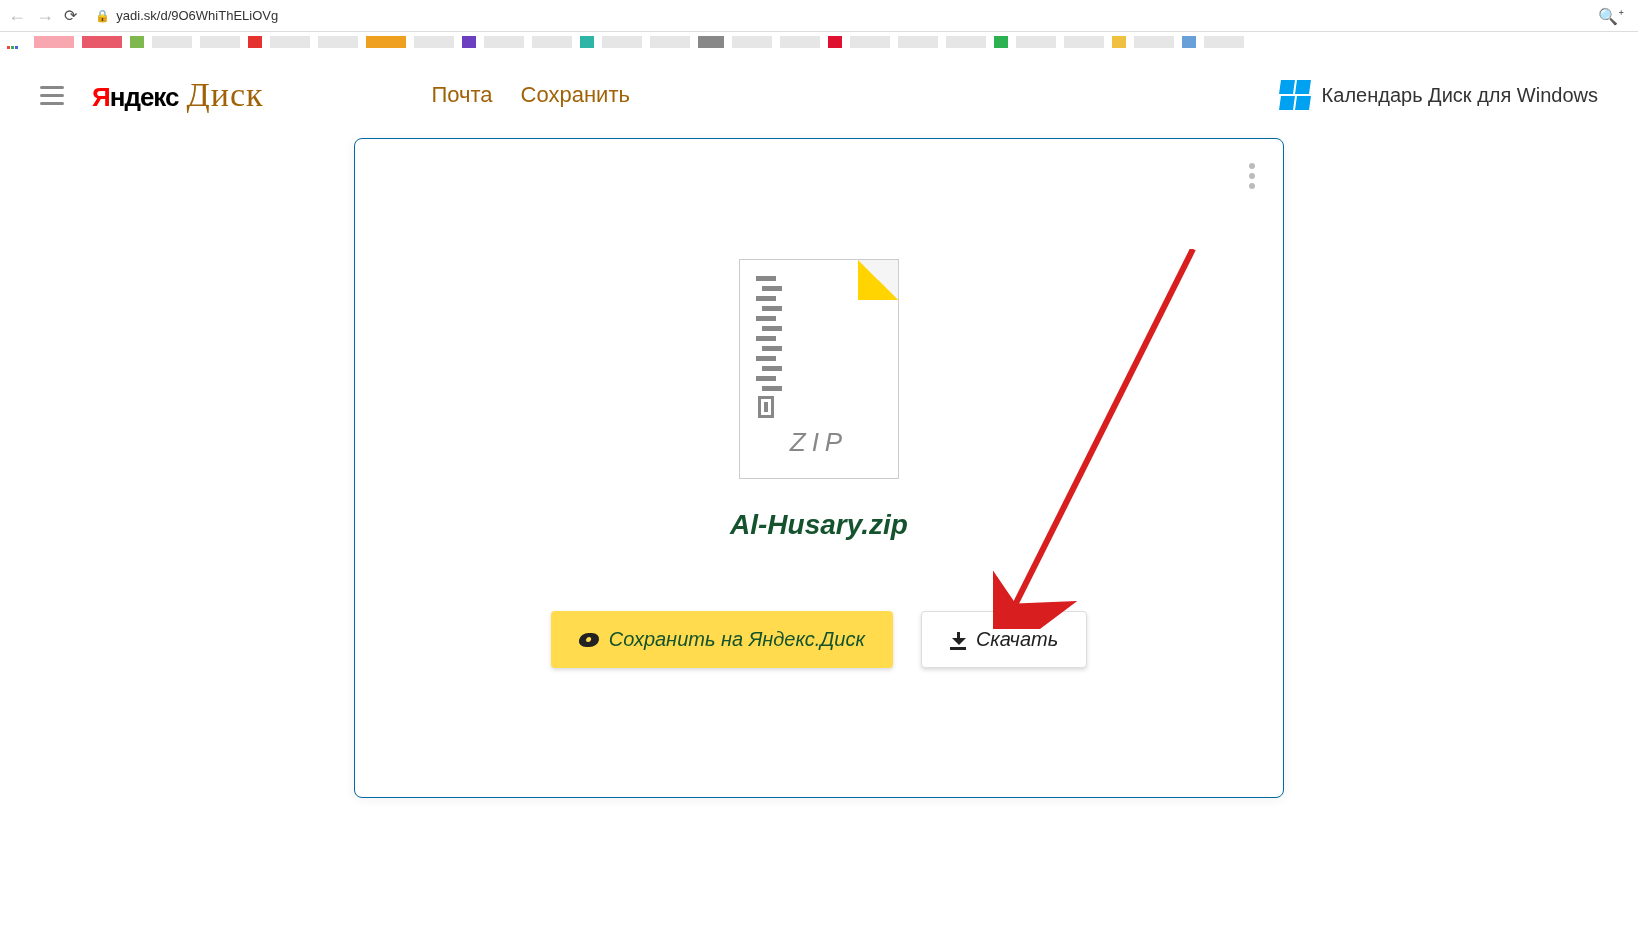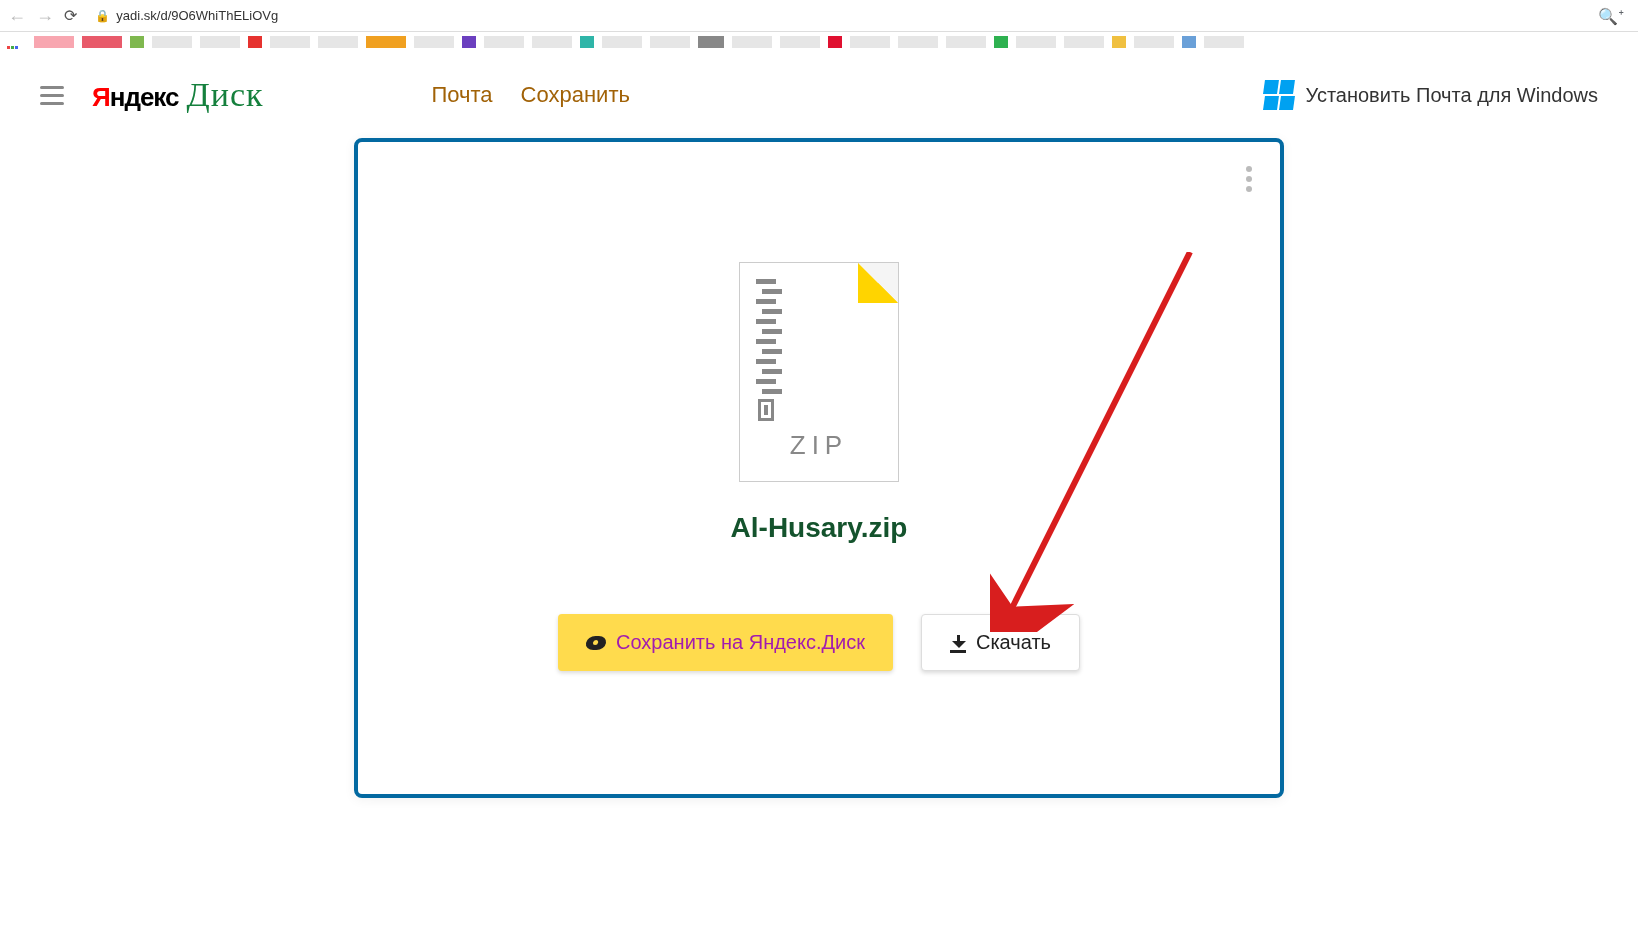--- a/index.html
+++ b/index.html
@@ -55,44 +55,45 @@
     padding: 24px 40px 16px 40px;
     gap: 28px;
   }
   .burger {
     display: inline-flex; flex-direction: column; gap:5px; cursor:pointer;
   }
   .burger span { display:block; width:24px; height:3px; background:#888; border-radius:2px;}
   .logo { display:flex; align-items:baseline; gap:8px; }
   .logo-yandex { font-size: 26px; font-weight: 700; letter-spacing: -1px; }
   .logo-yandex .red { color: #ff0000; }
-  .logo-disk { font-size: 34px; font-weight: 300; color:#15803d; letter-spacing:1px; font-family: 'Times New Roman', serif;}
+  .logo-disk { font-size: 34px; font-weight: 300; color:#a16207; letter-spacing:1px; font-family: 'Times New Roman', serif;}
   .nav-links { display:flex; gap:28px; margin-left: 140px;}
   .nav-link { font-size: 22px; color:#a16207; cursor:pointer; }
   .spacer { flex:1; }
   .install {
     display:flex; align-items:center; gap:12px; font-size:20px; color:#333; cursor:pointer;
   }
   .win-logo { display:grid; grid-template-columns: 14px 14px; grid-template-rows: 14px 14px; gap:2px;}
   .win-logo span { background:#00a1f1; transform: skewX(-8deg);}
   .win-logo span:nth-child(1){background:#00a1f1;}
   .win-logo span:nth-child(2){background:#00a1f1;}
   .win-logo span:nth-child(3){background:#00a1f1;}
   .win-logo span:nth-child(4){background:#00a1f1;}
 
   .card {
     width: 930px;
     margin: 8px auto 0 auto;
     background: #fff;
-    border: 4px solid #0369a1;
+    border: 1px solid #0369a1;
     border-radius: 8px;
     box-shadow: 0 2px 12px rgba(0,0,0,0.06);
     padding: 30px 30px 70px 30px;
     position: relative;
     min-height: 660px;
+    font-style: italic;
   }
   .card-menu {
     position:absolute; top:24px; right:28px; cursor:pointer;
     display:flex; flex-direction:column; gap:4px;
   }
   .card-menu span { width:6px; height:6px; background:#bbb; border-radius:50%; }
 
   .file-box { text-align:center; margin-top: 90px;}
   .file-icon {
     width: 160px; height: 220px; margin: 0 auto 30px auto; position:relative;
@@ -129,21 +130,21 @@
     font-size: 26px; letter-spacing:6px; color:#888; font-weight:300;
   }
   .file-name { font-size: 28px; font-weight:700; color:#14532d; }
 
   .actions { display:flex; justify-content:center; gap:28px; margin-top: 70px;}
   .btn {
     display:inline-flex; align-items:center; gap:10px; font-size:20px;
     padding: 16px 28px; border-radius:4px; cursor:pointer;
     box-shadow: 0 2px 4px rgba(0,0,0,0.15);
   }
-  .btn-primary { background:#ffdb4d; color:#a21caf; }
+  .btn-primary { background:#ffdb4d; color:#14532d; }
   .btn-secondary { background:#fff; border:1px solid #ddd; color:#222; }
   .dl-icon { font-weight:bold; position:relative; width:16px; height:16px;}
   .dl-icon::before{
     content:""; position:absolute; left:7px; top:0; width:3px; height:9px; background:#222;
   }
   .dl-icon::after{
     content:""; position:absolute; left:2px; top:6px; width:0; height:0;
     border-left:7px solid transparent; border-right:7px solid transparent; border-top:7px solid #222;
   }
   .dl-bar{ position:absolute; left:0; bottom:-2px; width:16px; height:3px; background:#222;}
@@ -232,21 +233,21 @@
       <span class="nav-link">Сохранить</span>
     </span>
     <span class="spacer"></span>
     <span class="install">
       <span class="win-logo">
         <span></span>
           <span></span>
           <span></span>
           <span></span>
       </span>
-      <span>Установить Почта для Windows</span>
+      <span>Календарь Диск для Windows</span>
     </span>
   </div>
 
   <div class="card">
     <span class="card-menu">
       <span></span>
         <span></span>
         <span></span>
     </span>
 

